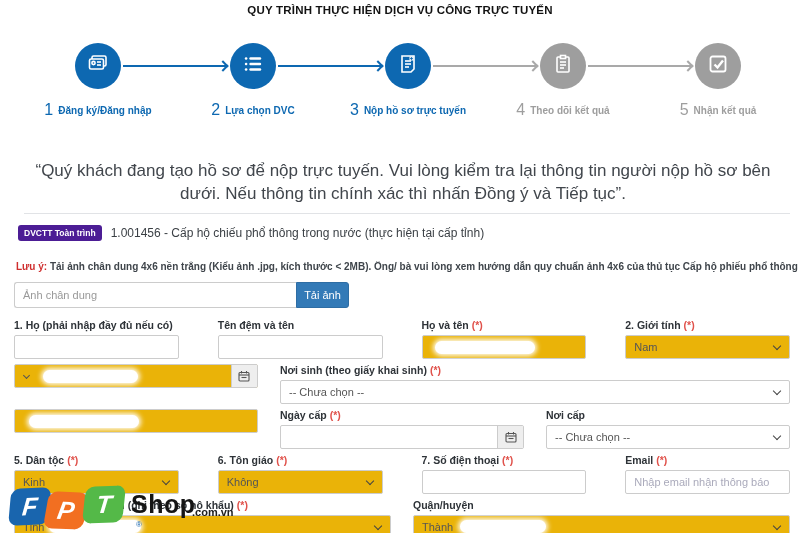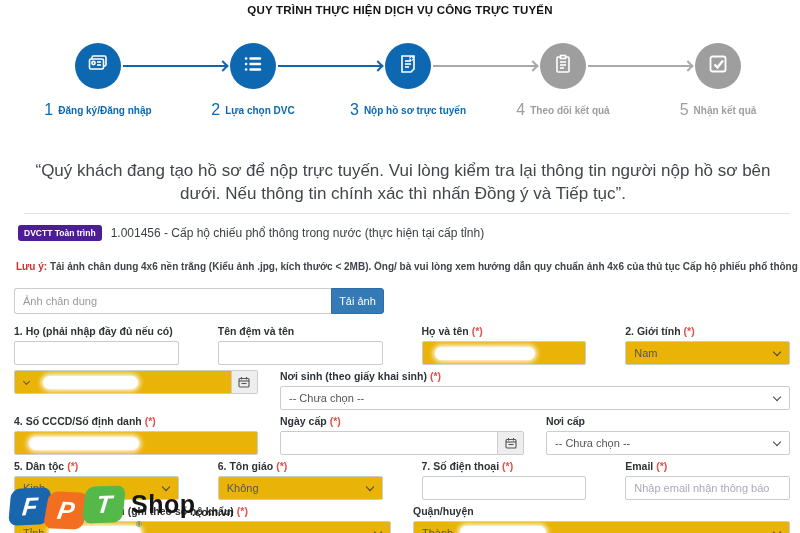--- a/index.html
+++ b/index.html
@@ -40,21 +40,21 @@
   .service { display:flex; align-items:center; margin:11px 0 0 18px; }
   .badge { background:#4c1d95; color:#fff; font-size:8.5px; font-weight:700; padding:3px 6px;
            border-radius:3px; white-space:nowrap; }
   .service-name { margin-left:9px; font-size:12px; color:#3a3f44; }
 
   
   .note { margin:20px 0 0 16px; font-size:10px; font-weight:600; color:#3f454b; white-space:nowrap; overflow:hidden; }
   .note .red { color:#cf2e2e; font-weight:700; }
 
   
-  .photo-group { display:flex; margin:16px 0 0 14px; width:370px; height:26px; }
+  .photo-group { display:flex; margin:10px 0 0 14px; width:335px; height:26px; }
   .photo-group input { flex:1; height:26px; border:1px solid #ccc; border-right:none; border-radius:3px 0 0 3px;
                        padding:0 8px; font-size:11px; color:#555; font-family:inherit; outline:none; }
   .photo-group input::placeholder { color:#999; }
   .upload-btn { width:53px; height:26px; background:#337ab7; border:1px solid #2e6da4; border-radius:0 3px 3px 0;
                 color:#fff; font-size:11px; font-family:inherit; cursor:pointer; }
 
   
   .form-area { margin:11px 10px 0 14px; }
   .frow { display:grid; column-gap:22px; margin-bottom:5px; }
   .cols4 { grid-template-columns:repeat(4,1fr);gap:39px; }
@@ -238,21 +238,20 @@
         <label><span>Nơi sinh (theo giấy khai sinh)</span><span class="req">(*)</span></label>
         <div class="control">
           <span>-- Chưa chọn --</span>
           <span class="caret"></span>
         </div>
       </div>
     </div>
 
     <div class="frow cols3">
       <div class="fld">
-        <label><span>4. Số CCCD/Số định danh</span><span class="req">(*)</span></label>
         <div class="control gray">
           <span class="smudge" style="left:14px;width:110px;"></span>
         </div>
       </div>
       <div class="fld">
         <label><span>Ngày cấp</span><span class="req">(*)</span></label>
         <div class="control">
           <span class="cal-box">
             <svg width="12" height="12" viewBox="0 0 12 12" fill="none" stroke="#555" stroke-width="1.1">
               <rect x="1" y="2.5" width="10" height="8.5" rx="1"></rect>

